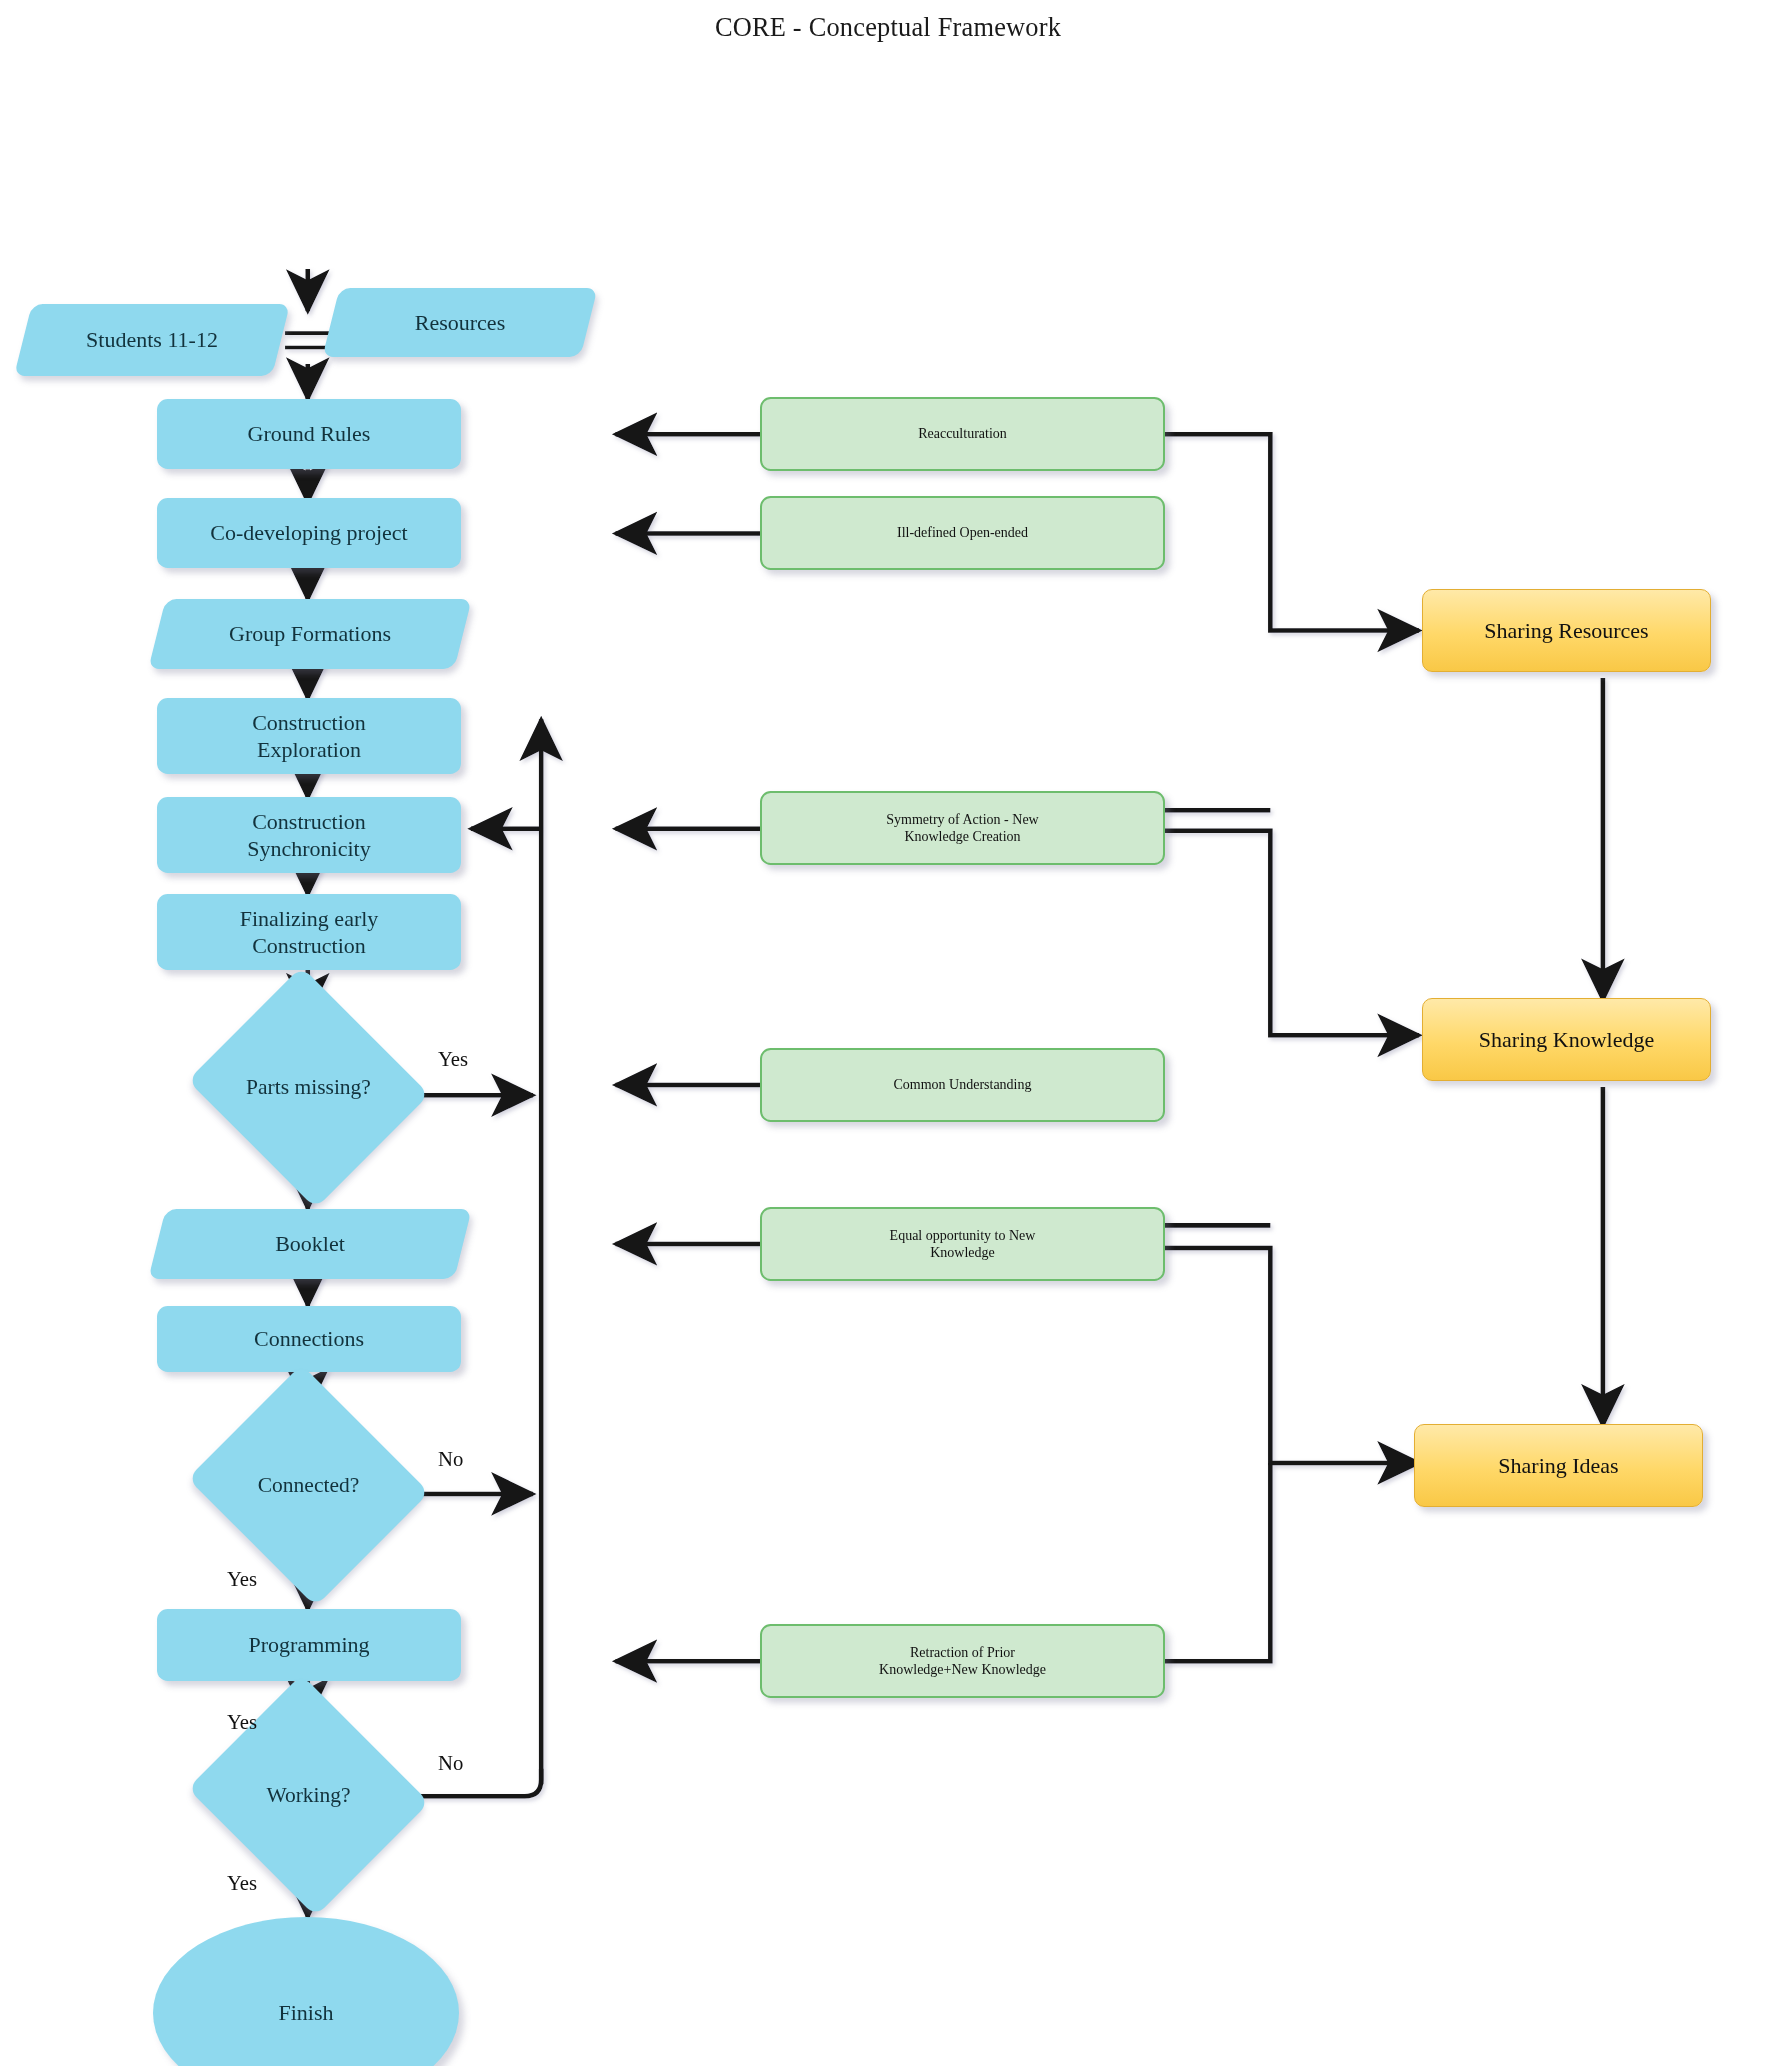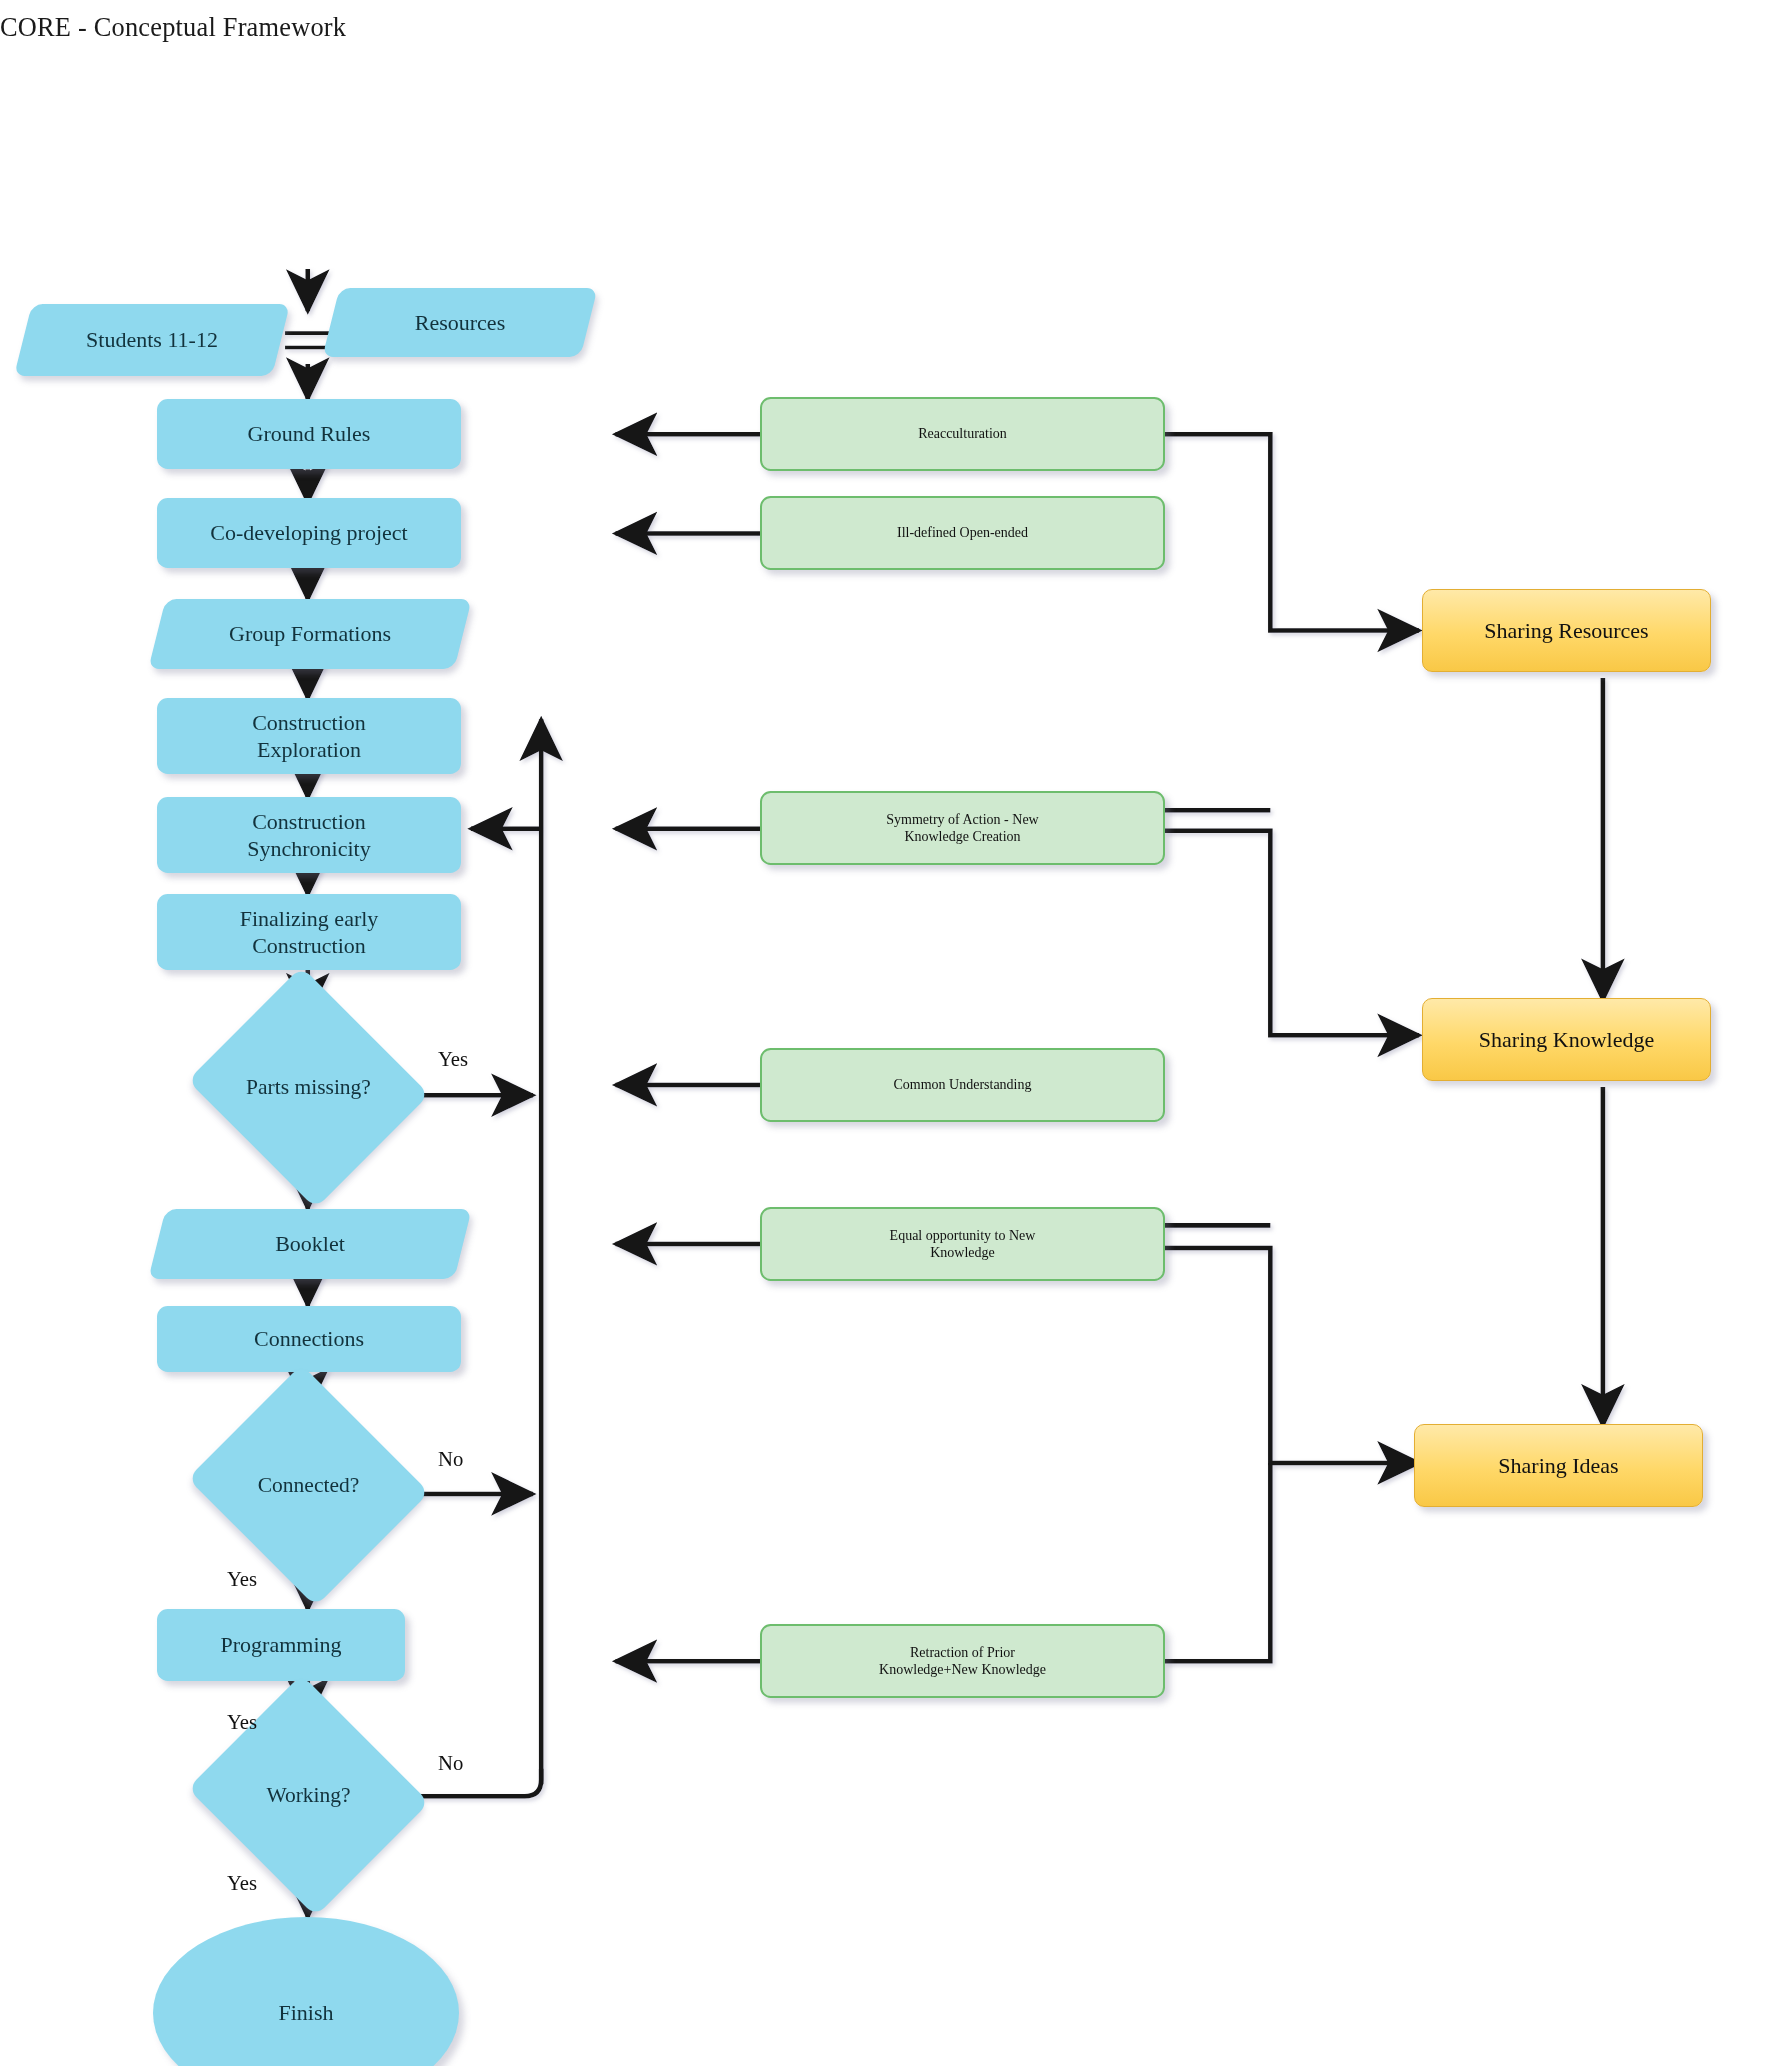--- a/index.html
+++ b/index.html
@@ -15,20 +15,21 @@
     width: 1776px;
     height: 2169px;
     background: #ffffff;
     overflow: hidden;
   }
   #title {
     position: absolute;
     left: 0;
     top: 12.4px;
     width: 1776px;
+    text-align: center;
     font-size: 26.4px;
     color: #1a1a1a;
     letter-spacing: 0.2px;
   }
   svg.layer {
     position: absolute;
     left: 0;
     top: 0;
     width: 1776px;
     height: 2169px;
@@ -252,21 +253,21 @@
 
   <div class="node blue-box" style="left:157px; top:1306px; width:304px; height:66px;">
     <span class="txt">Connections</span>
   </div>
 
   <div class="diamond-wrap" style="left:218px; top:1405px; width:181px; height:161px;">
     <div class="dia"></div>
     <div class="txt">Connected?</div>
   </div>
 
-  <div class="node blue-box" style="left:157px; top:1609px; width:248px; height:72px;">
+  <div class="node blue-box" style="left:157px; top:1609px; width:304px; height:72px;">
     <span class="txt">Programming</span>
   </div>
 
   <div class="diamond-wrap" style="left:218px; top:1715px; width:181px; height:161px;">
     <div class="dia"></div>
     <div class="txt">Working?</div>
   </div>
 
   <div class="node blue-ellipse" style="left:153px; top:1917px; width:306px; height:192px;">
     <span class="txt">Finish</span>

